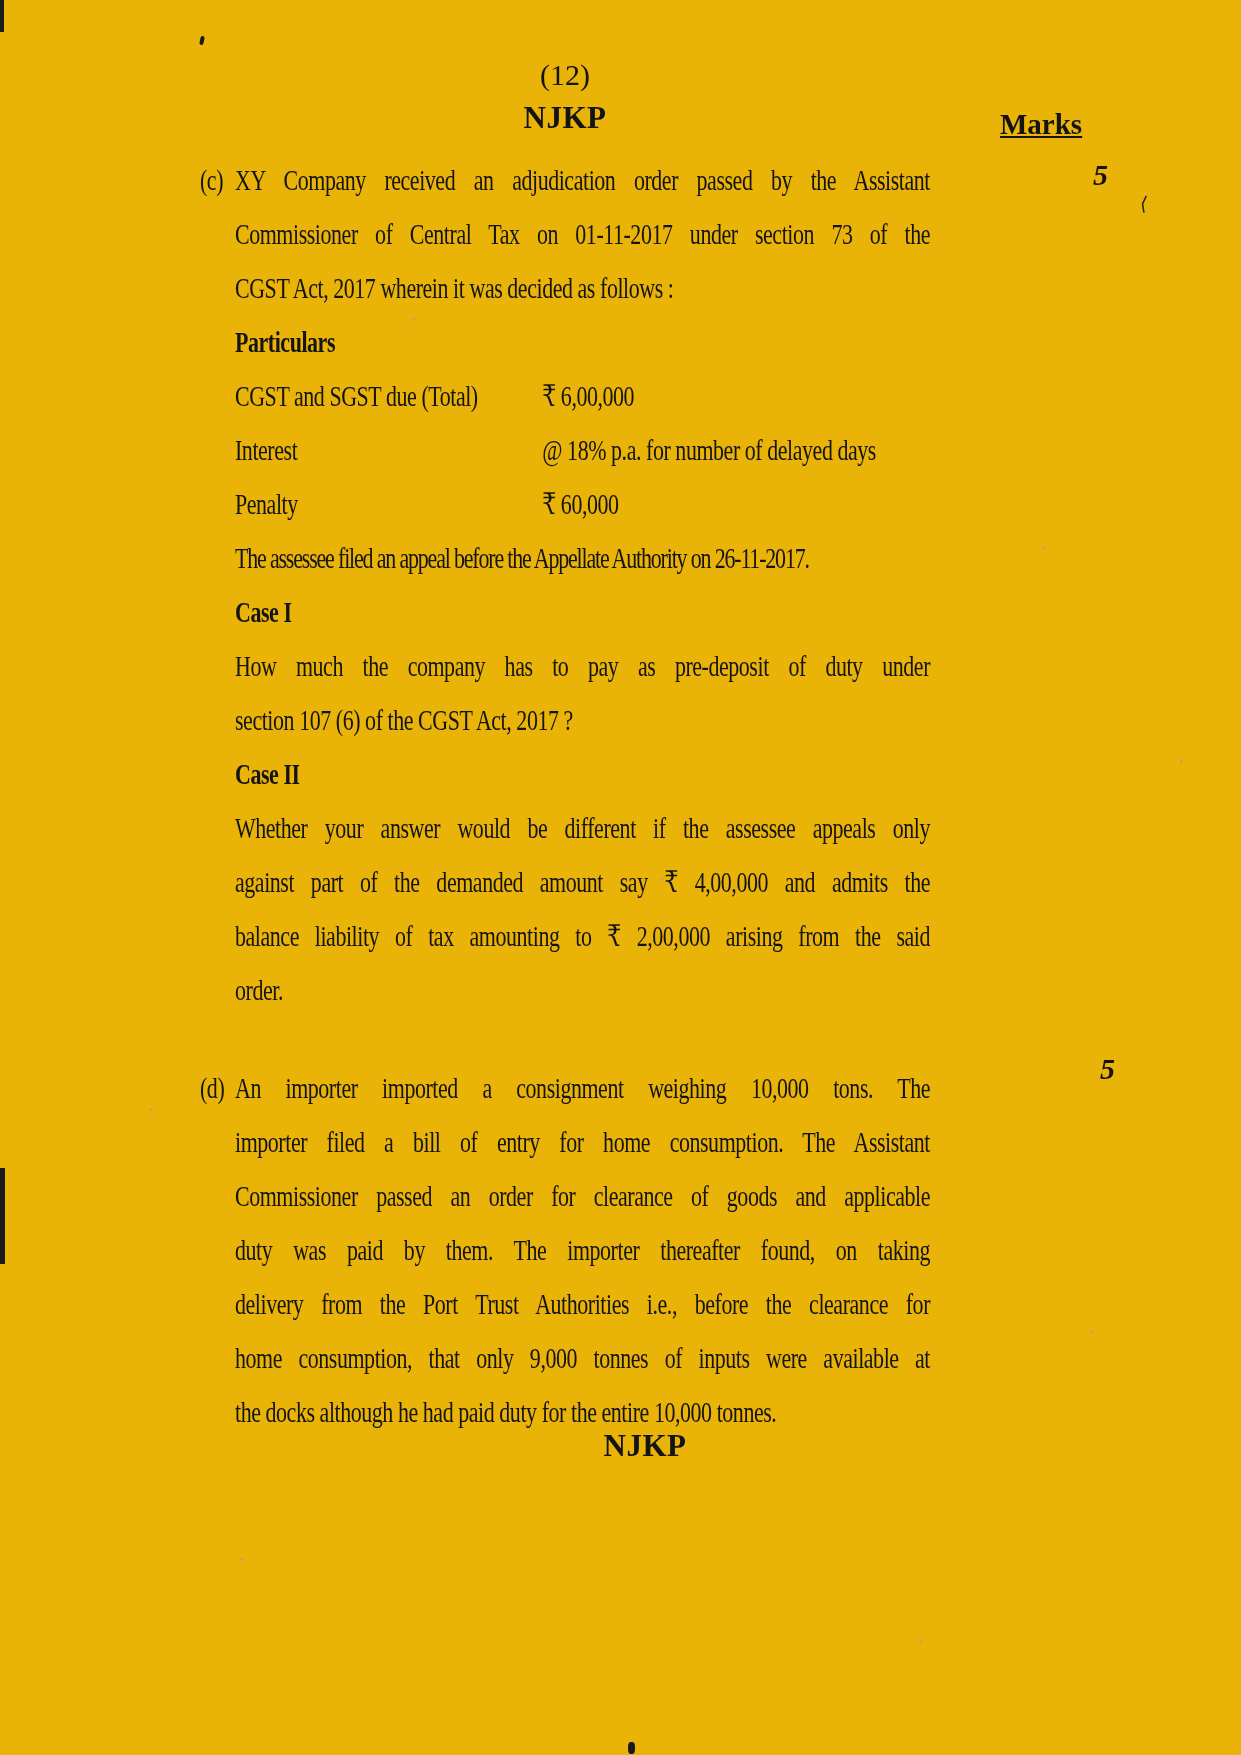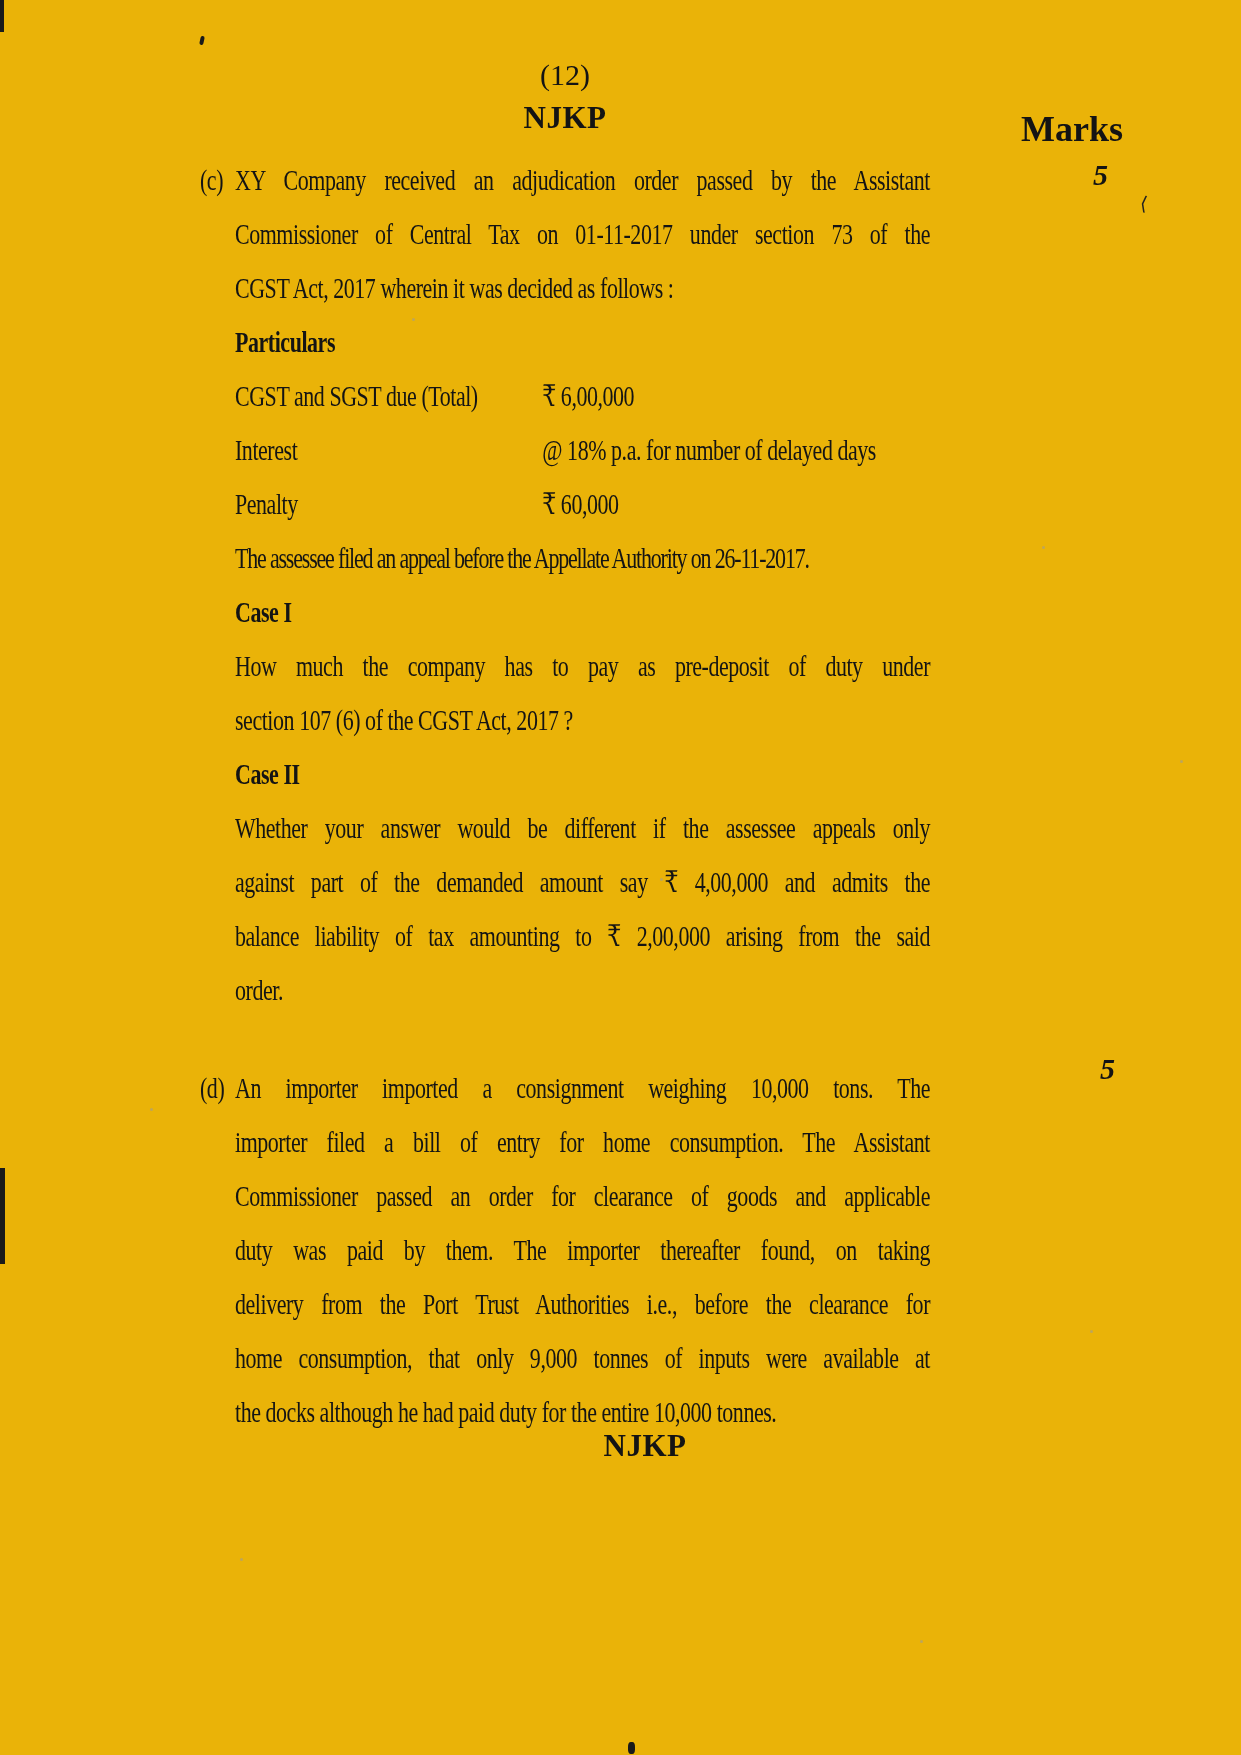--- a/index.html
+++ b/index.html
@@ -19,21 +19,21 @@
   .page-number{
     position:absolute; left:220px; top:58px; width:690px;
     text-align:center; font-size:30px;
   }
   .doc-title{
     position:absolute; left:220px; top:100px; width:690px;
     text-align:center; font-size:31px; font-weight:bold; letter-spacing:0.5px;
   }
   .marks-label{
     position:absolute; left:1000px; top:108px; width:123px;
-    text-align:right; font-size:36px; font-weight:bold;
+    text-align:left; font-size:29px; font-weight:bold;text-decoration:underline;
   }
   .marks-value{
     position:absolute; font-size:30px; font-weight:bold; font-style:italic;
   }
   .marks-c{ left:1093px; top:158px; }
   .marks-d{ left:1100px; top:1052px; }
 
   
   .column{
     position:absolute; left:235px; top:153px; width:950px;

